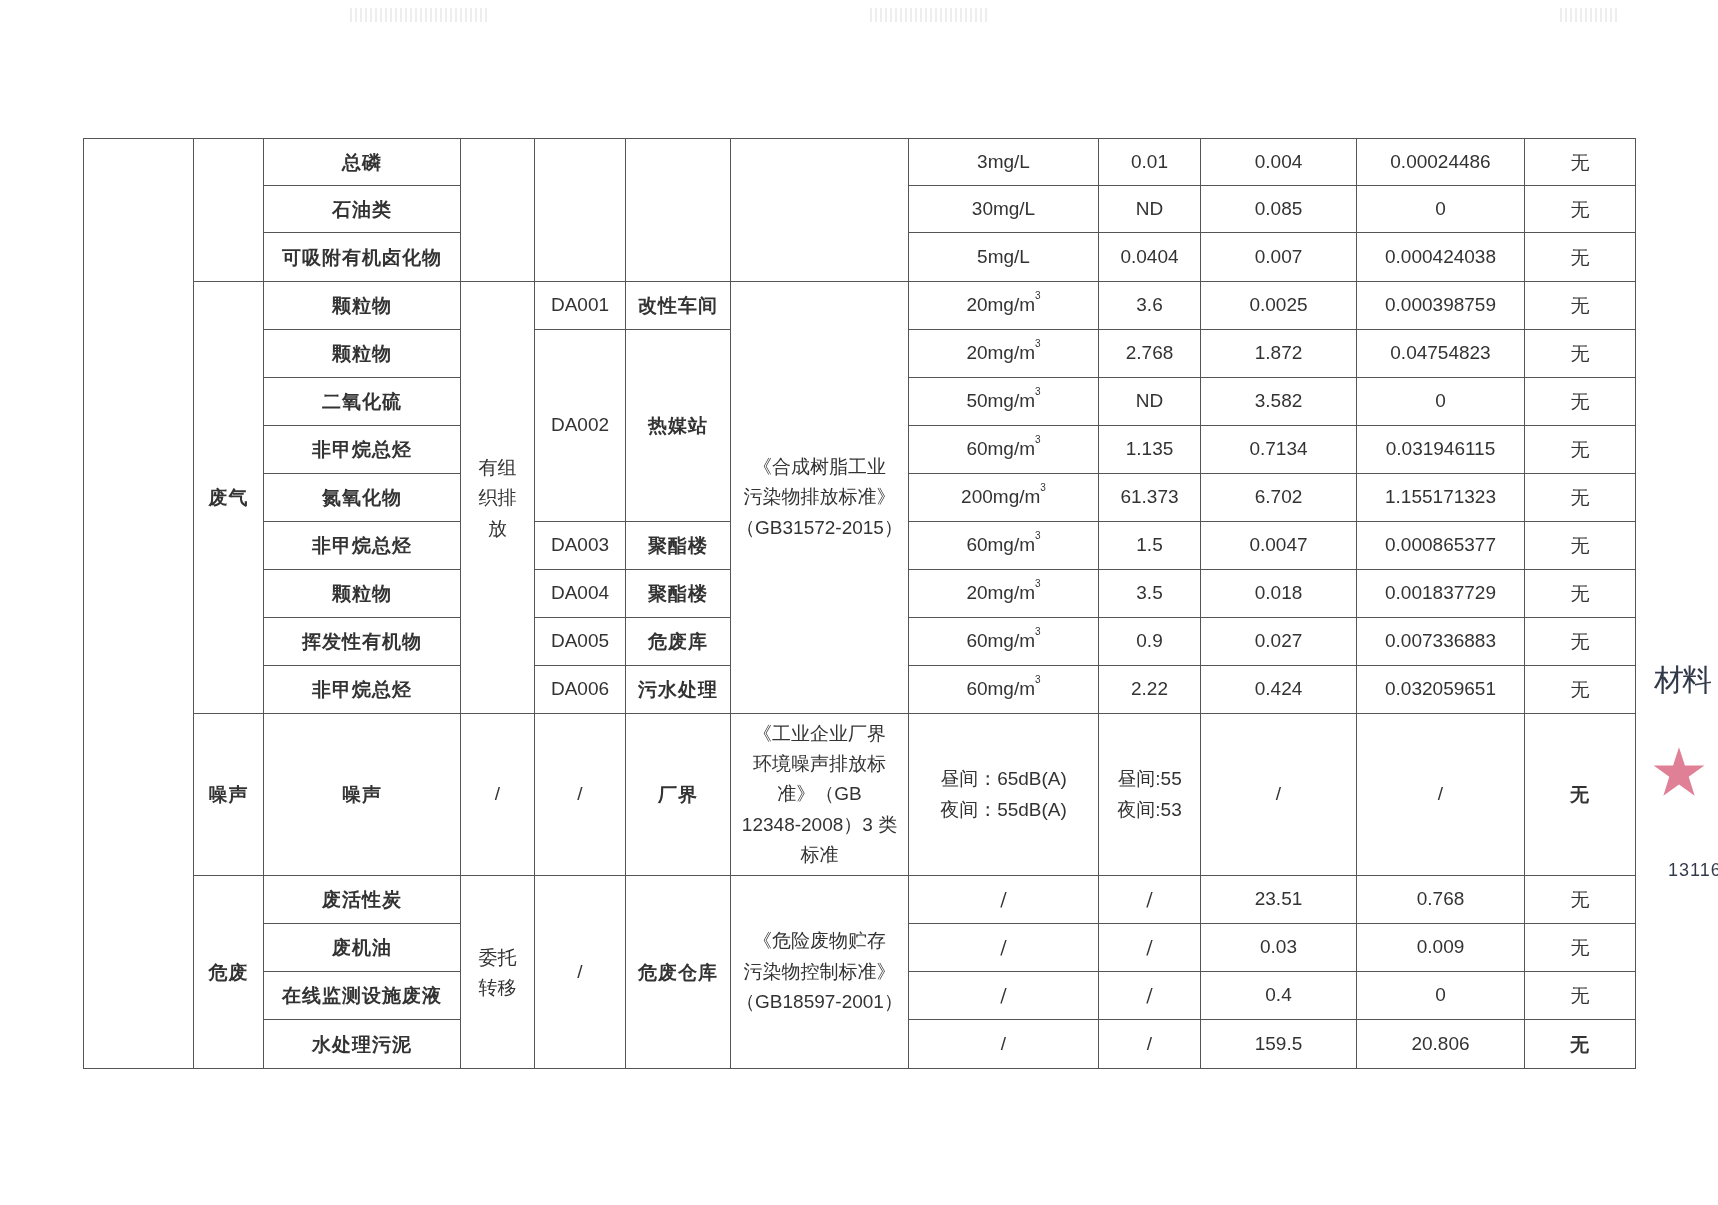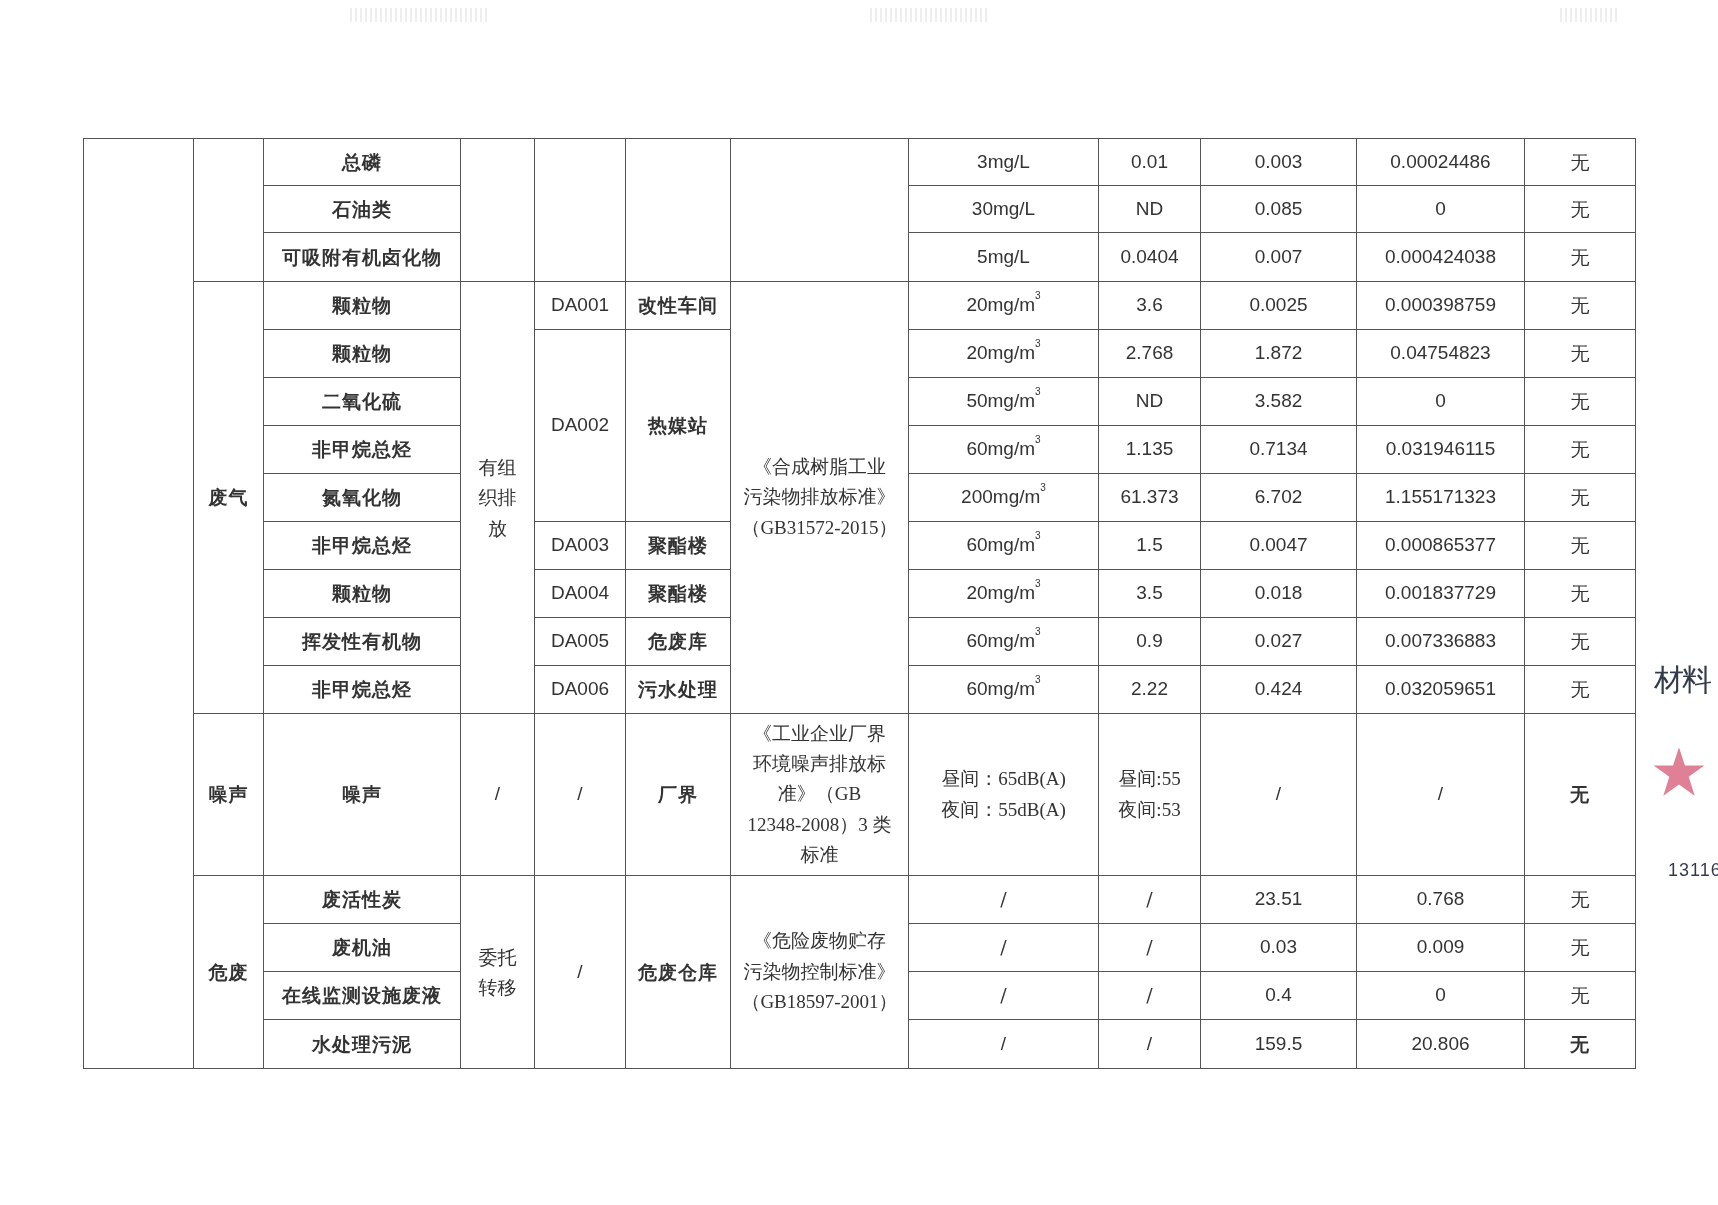--- a/index.html
+++ b/index.html
@@ -15,21 +15,21 @@
   }
   table.grid td {
     border:1.3px solid #555;
     text-align:center; vertical-align:middle;
     font-size:19px; line-height:1.6; padding:0 4px;
     color:#333;
   }
   td.cjk { font-family:"DejaVu Serif","Liberation Serif",serif; font-size:19px; color:#444; letter-spacing:1px;font-weight:bold; }
   td.num { font-family:"Liberation Sans","DejaVu Sans",sans-serif; font-size:19px; }
   td.none { vertical-align:top; padding-top:6px; font-family:"DejaVu Serif",serif; }
-  td.std { font-family:Liberation Serif, serif; font-size:18px; line-height:1.75;margin-left:36px; }
+  td.std { font-family:Liberation Sans, sans-serif; font-size:18px; line-height:1.75;margin-left:36px; }
   td.vtext { font-family:"DejaVu Serif",serif; line-height:1.7; }
   sup { font-size:10px; vertical-align:top; position:relative; top:-2px; }
   .stamp { position:absolute; left:1650px; top:650px; width:60px; height:240px; color:#0f172a; opacity:.85; }
   .stamp .top { position:absolute; top:10px; left:4px; font-family:"DejaVu Serif",serif; font-size:30px; letter-spacing:-2px; }
   .stamp .star { position:absolute; top:95px; left:2px; width:54px; height:54px; }
   .stamp .code { position:absolute; top:210px; left:18px; font-size:18px; letter-spacing:1px; }
 </style>
 </head>
 <body>
 
@@ -57,21 +57,21 @@
     <tr style="height:47px">
       <td rowspan="29"></td>
       <td rowspan="3"></td>
       <td class="cjk">总磷</td>
       <td rowspan="3"></td>
       <td rowspan="3"></td>
       <td rowspan="3"></td>
       <td rowspan="3"></td>
       <td class="num">3mg/L</td>
       <td class="num">0.01</td>
-      <td class="num">0.003</td>
+      <td class="num">0.004</td>
       <td class="num">0.00024486</td>
       <td class="none">无</td>
     </tr>
     <tr style="height:47px">
       <td class="cjk">石油类</td>
       <td class="num">30mg/L</td>
       <td class="num">ND</td>
       <td class="num">0.085</td>
       <td class="num">0</td>
       <td class="none">无</td>

